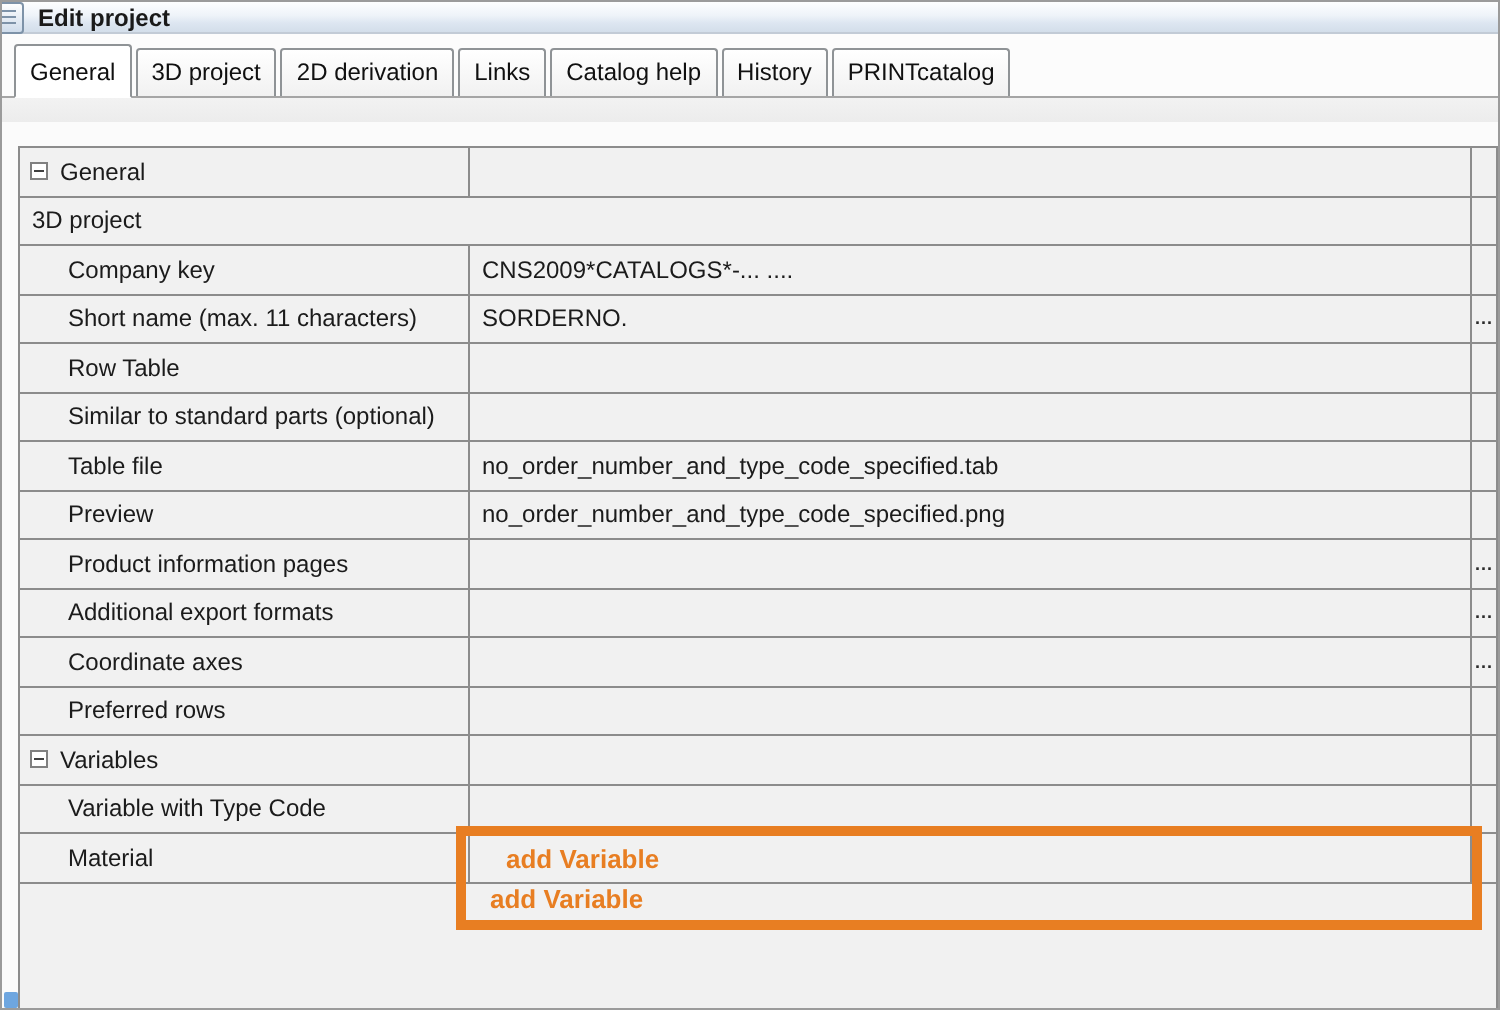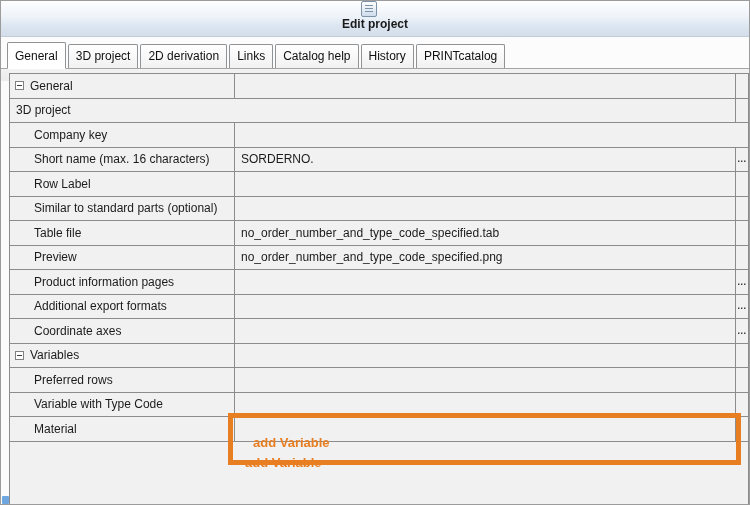--- a/index.html
+++ b/index.html
@@ -6,24 +6,23 @@
   html,body { width:750px; height:505px; }
   body { font-family:"Liberation Sans", sans-serif; background:#e8e8e8; }
 
   .window {
     position:relative; width:750px; height:505px;
     background:#fbfbfb; border:1px solid #9b9b9b; overflow:hidden;
   }
 
   
   .titlebar {
-    height:36px; display:flex; align-items:center;
+    height:16px; display:flex; align-items:center;
     background:linear-gradient(180deg,#fdfeff 0%,#eef3f9 45%,#dde6f1 70%,#d3deea 100%);
     border-bottom:1px solid #c2cbd6;
-    flex-direction:column;
   }
   .app-icon {
     width:16px; height:16px; margin-left:-5px; margin-right:7px;
     border:1px solid #7d92a8; border-radius:2px;
     background:linear-gradient(180deg,#fefefe,#cfdceb);
     position:relative; flex:0 0 auto;
   }
   .app-icon::after {
     content:""; position:absolute; left:3px; top:3px; right:3px; height:1px;
     background:#7d92a8; box-shadow:0 3px 0 #7d92a8, 0 6px 0 #7d92a8;
@@ -78,21 +77,21 @@
   }
   .expander::before {
     content:""; position:absolute; left:1px; right:1px; top:3px; height:1px; background:#404040;
   }
 
   
   .annotation-box {
     position:absolute; left:227px; top:412px; width:513px; height:52px;
     border:5px solid #e87e22; z-index:5; pointer-events:none;
   }
-  .ann-line { position:absolute; font-size:13px; font-weight:bold; white-space:nowrap;margin-top:13px; }
+  .ann-line { position:absolute; font-size:13px; font-weight:bold; white-space:nowrap; }
   .ann-line.l0 { left:20px; top:4px; }
   .ann-line.l1 { left:12px; top:24px; }
 
   
   .screen-artifact {
     position:absolute; left:1px; bottom:0; width:7px; height:8px;
     background:#6ea6e0; border-radius:1px; z-index:4;
   }
 </style>
 </head>
@@ -127,32 +126,33 @@
         <div class="c-btn"></div>
       </div>
       <div class="g-row">
         <div class="c-value">3D project</div>
         <div class="c-btn"></div>
       </div>
       <div class="g-row">
         <div class="c-label">
           <span class="lt">Company key</span>
         </div>
-        <div class="c-btn"></div>
-      </div>
-      <div class="g-row">
-        <div class="c-label">
-          <span class="lt">Short name (max. 16 characters)</span>
+        <div class="c-value">CNS2009*CATALOGS*-... ....</div>
+        <div class="c-btn"></div>
+      </div>
+      <div class="g-row">
+        <div class="c-label">
+          <span class="lt">Short name (max. 11 characters)</span>
         </div>
         <div class="c-value">SORDERNO.</div>
         <div class="c-btn">...</div>
       </div>
       <div class="g-row">
         <div class="c-label">
-          <span class="lt">Row Label</span>
+          <span class="lt">Row Table</span>
         </div>
         <div class="c-value"></div>
         <div class="c-btn"></div>
       </div>
       <div class="g-row">
         <div class="c-label">
           <span class="lt">Similar to standard parts (optional)</span>
         </div>
         <div class="c-value"></div>
         <div class="c-btn"></div>
@@ -184,32 +184,32 @@
         </div>
         <div class="c-value"></div>
         <div class="c-btn">...</div>
       </div>
       <div class="g-row">
         <div class="c-label">
           <span class="lt">Coordinate axes</span>
         </div>
         <div class="c-value"></div>
         <div class="c-btn">...</div>
+      </div>
+      <div class="g-row">
+        <div class="c-label">
+          <span class="lt">Preferred rows</span>
+        </div>
+        <div class="c-value"></div>
+        <div class="c-btn"></div>
       </div>
       <div class="g-row">
         <div class="c-label">
           <span class="expander"></span>
           <span class="lt group-lt">Variables</span>
-        </div>
-        <div class="c-value"></div>
-        <div class="c-btn"></div>
-      </div>
-      <div class="g-row">
-        <div class="c-label">
-          <span class="lt">Preferred rows</span>
         </div>
         <div class="c-value"></div>
         <div class="c-btn"></div>
       </div>
       <div class="g-row">
         <div class="c-label">
           <span class="lt">Variable with Type Code</span>
         </div>
         <div class="c-value"></div>
         <div class="c-btn"></div>

